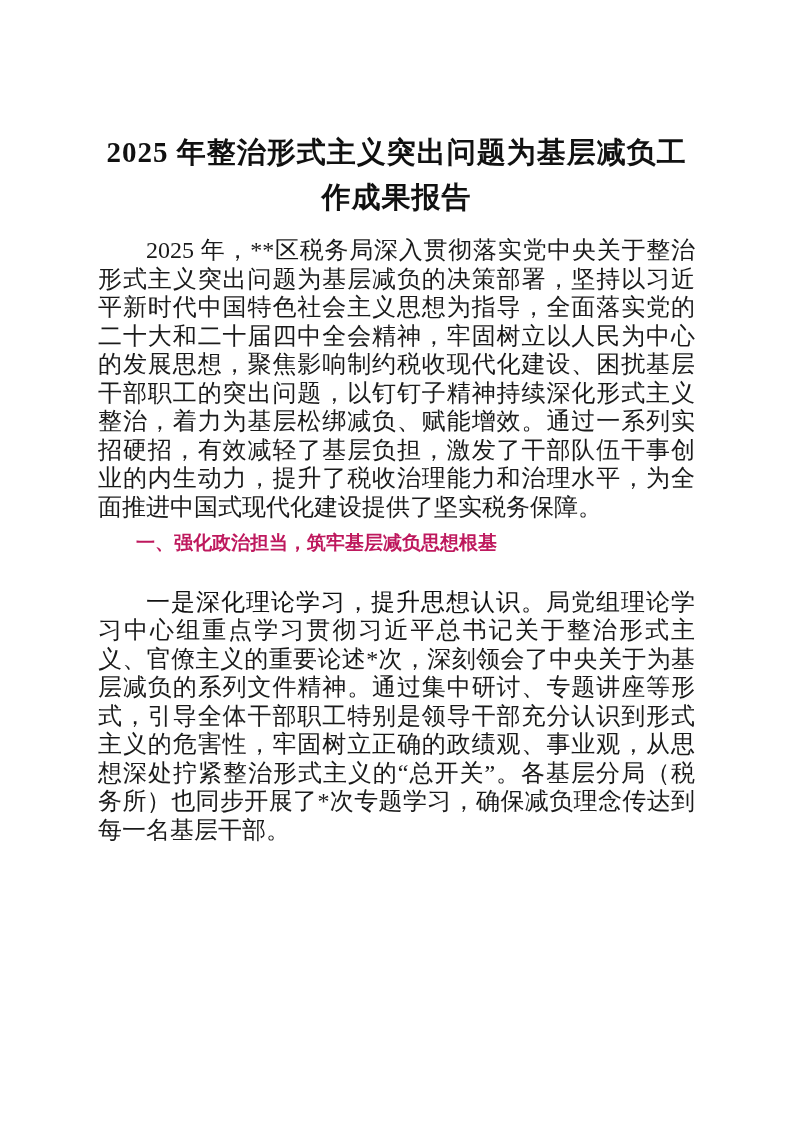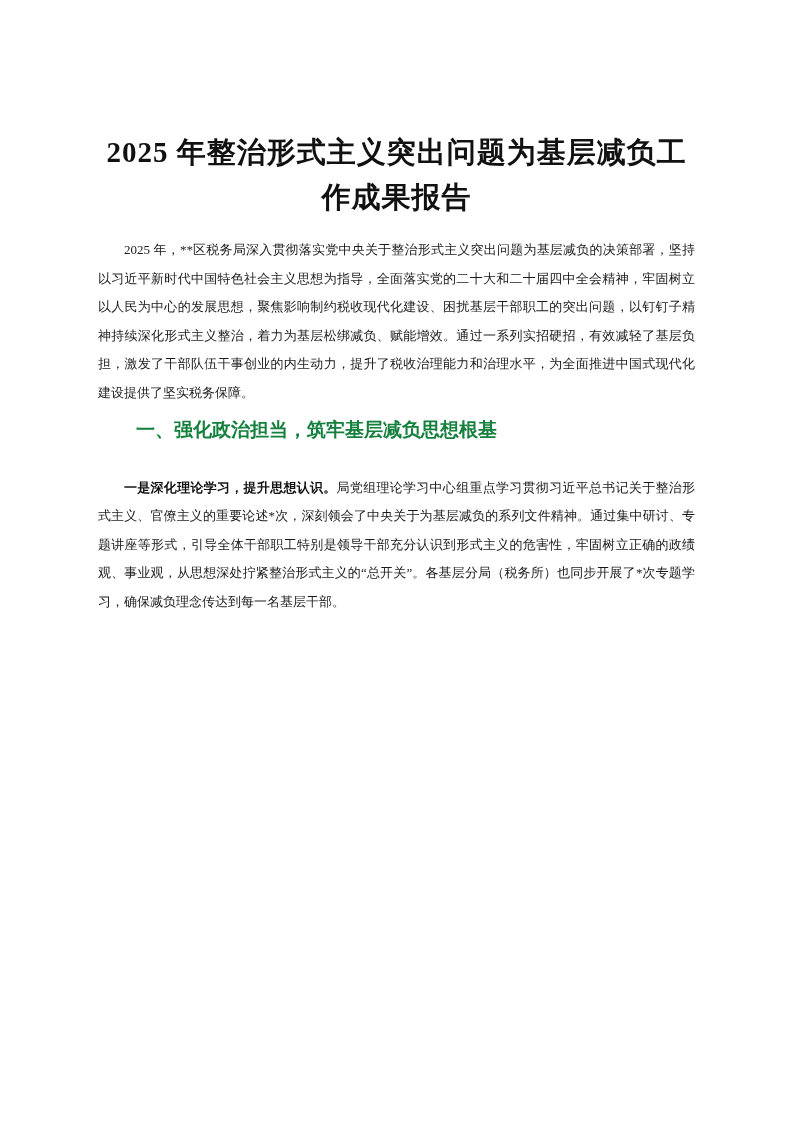--- a/index.html
+++ b/index.html
@@ -23,41 +23,41 @@
     margin: 0 0 16px 0;
     font-size: 29px;
     line-height: 45px;
     font-weight: bold;
     text-align: center;
     letter-spacing: 1px;
     color: #111111;
   }
   .par {
     margin: 0;
-    font-size: 13px;
+    font-size: 24px;
     line-height: 28.5px;
     text-align: justify;
     text-indent: 2em;
     word-break: break-all;
     color: #1a1a1a;
   }
   .heading {
     margin: 9px 0 29px 0;
     font-size: 19px;
     line-height: 28.5px;
     font-weight: bold;
     text-indent: 2em;
-    color: #15803d;
-    font-family: Liberation Serif, serif;
+    color: #be185d;
+    font-family: Liberation Mono, monospace;
   }
   .item-par + .item-par {
     margin-top: 30px;
   }
   .lead {
-    font-weight: bold;
+    font-weight: normal;
     color: #111111;
     font-family: "Liberation Sans", "DejaVu Sans", sans-serif;
   }
 </style>
 </head>
 <body>
 
 <div class="page">
 
   <h1 class="doc-title">2025 年整治形式主义突出问题为基层减负工作成果报告</h1>

